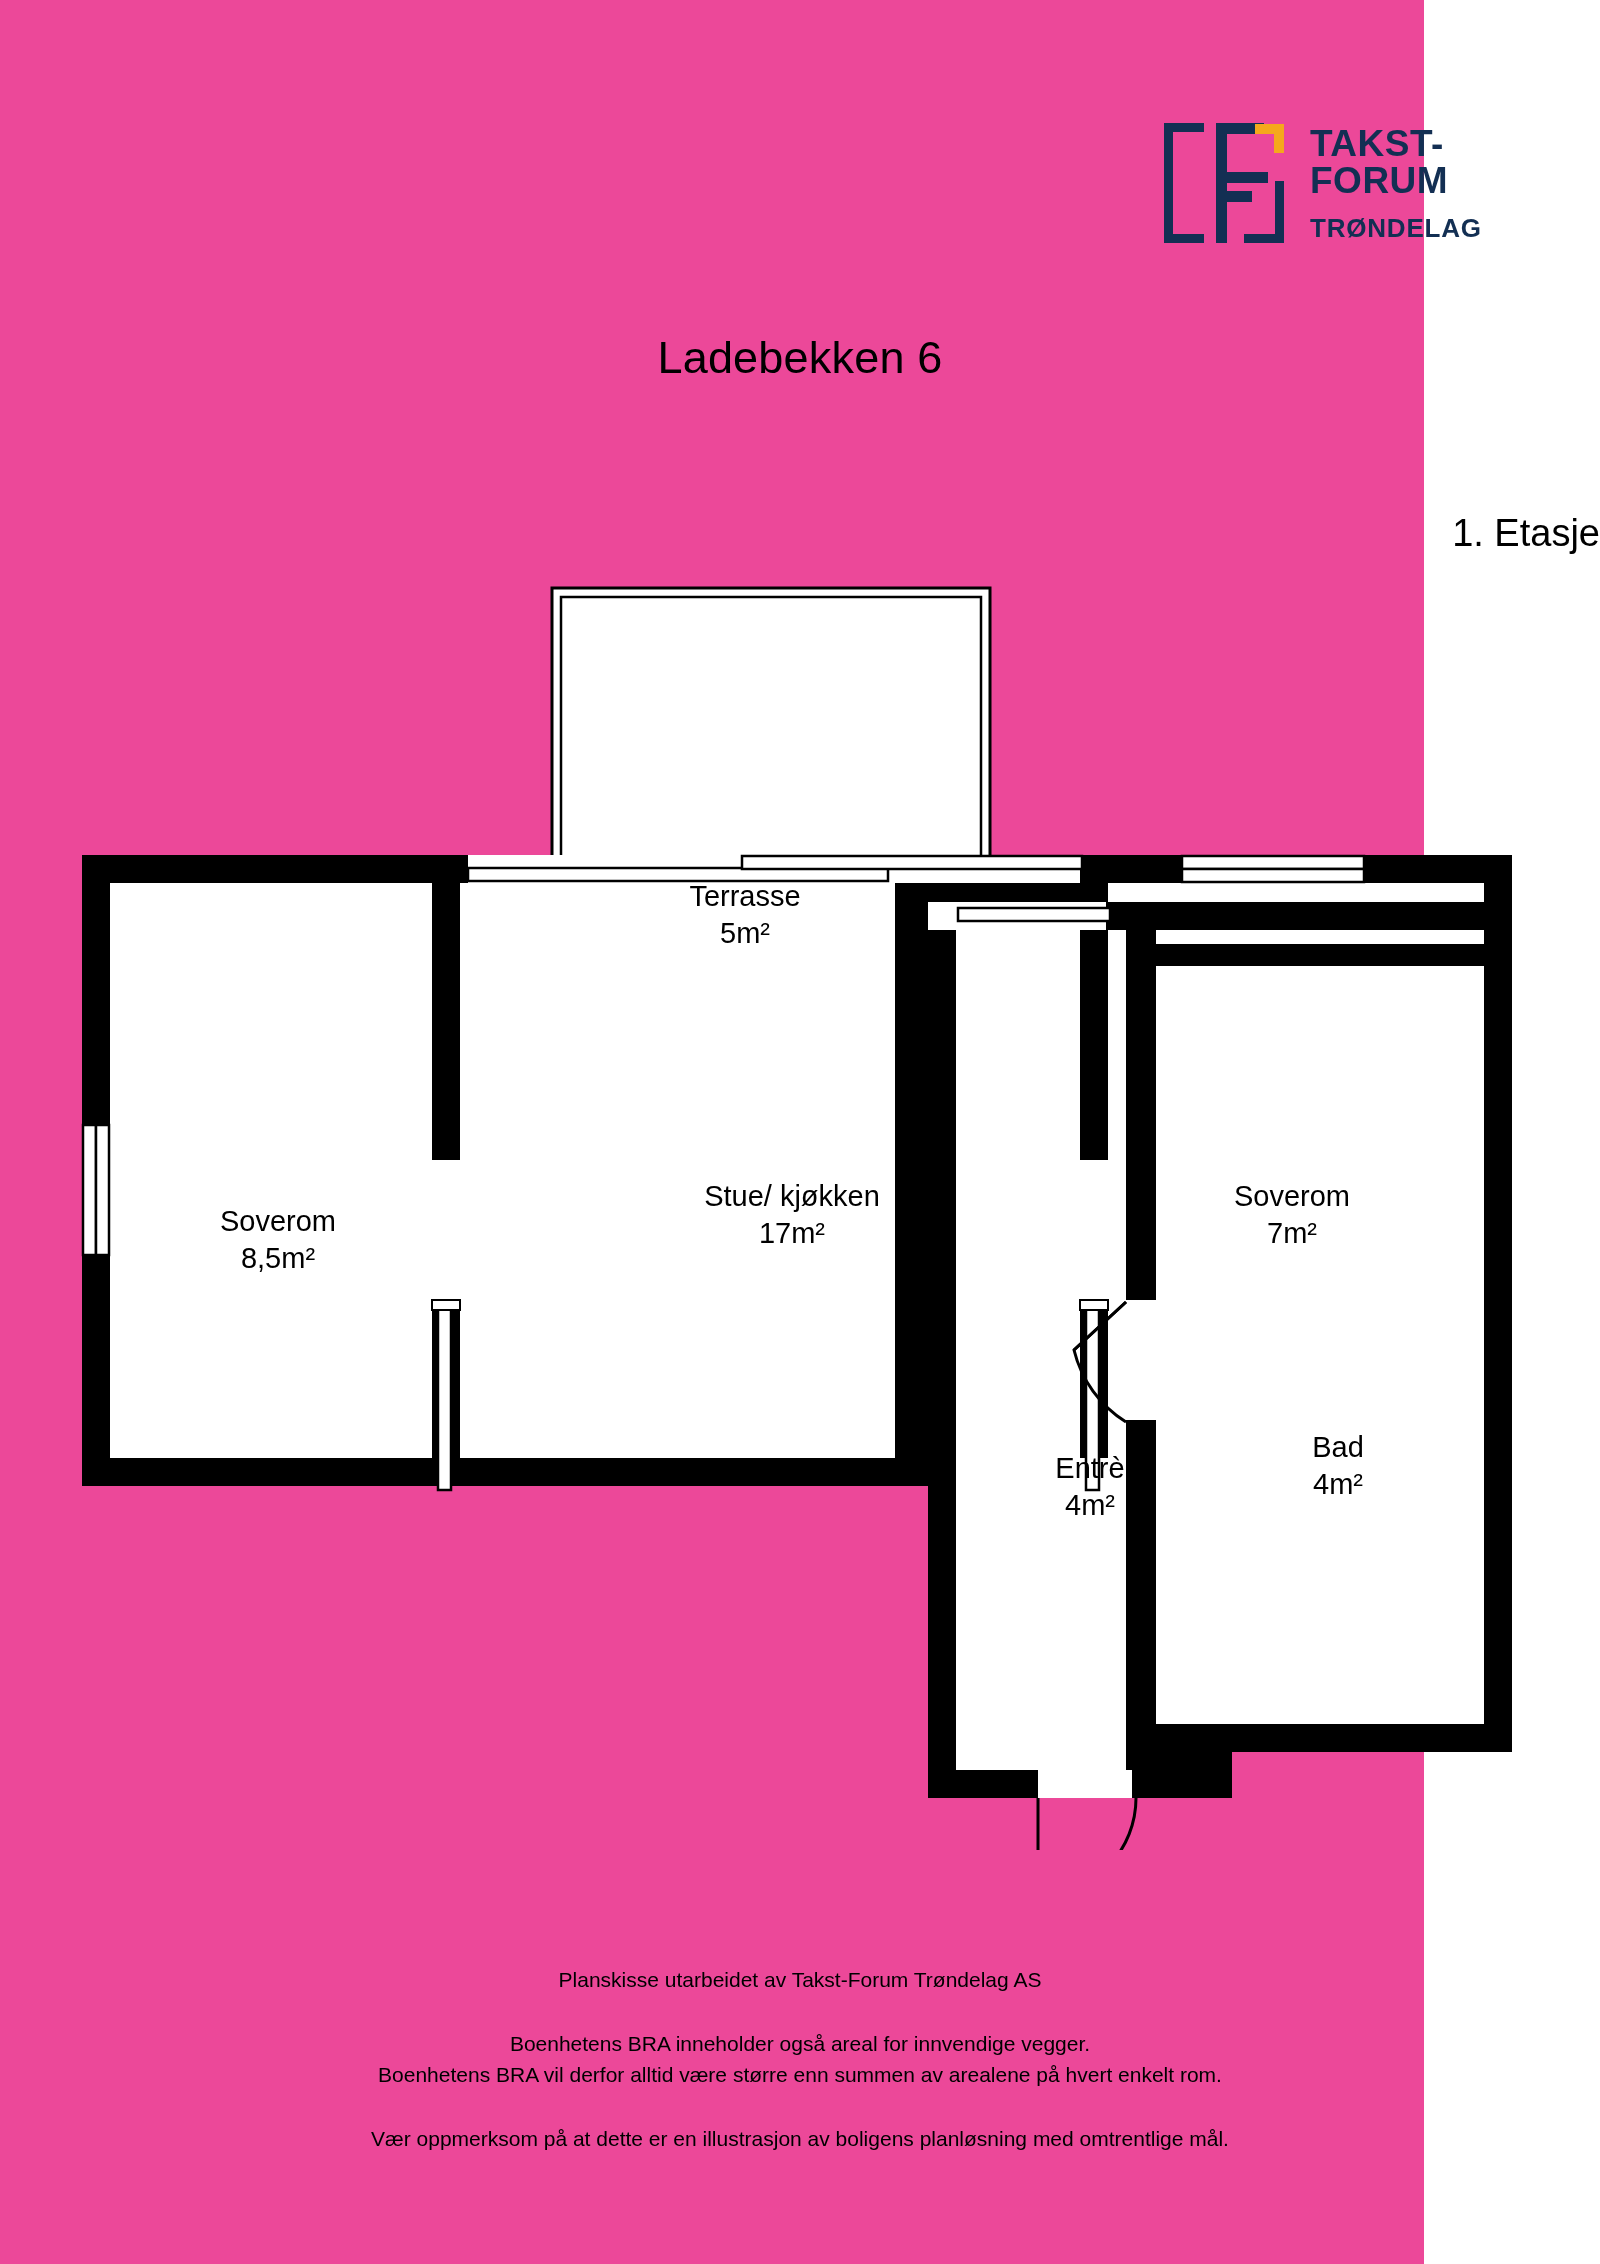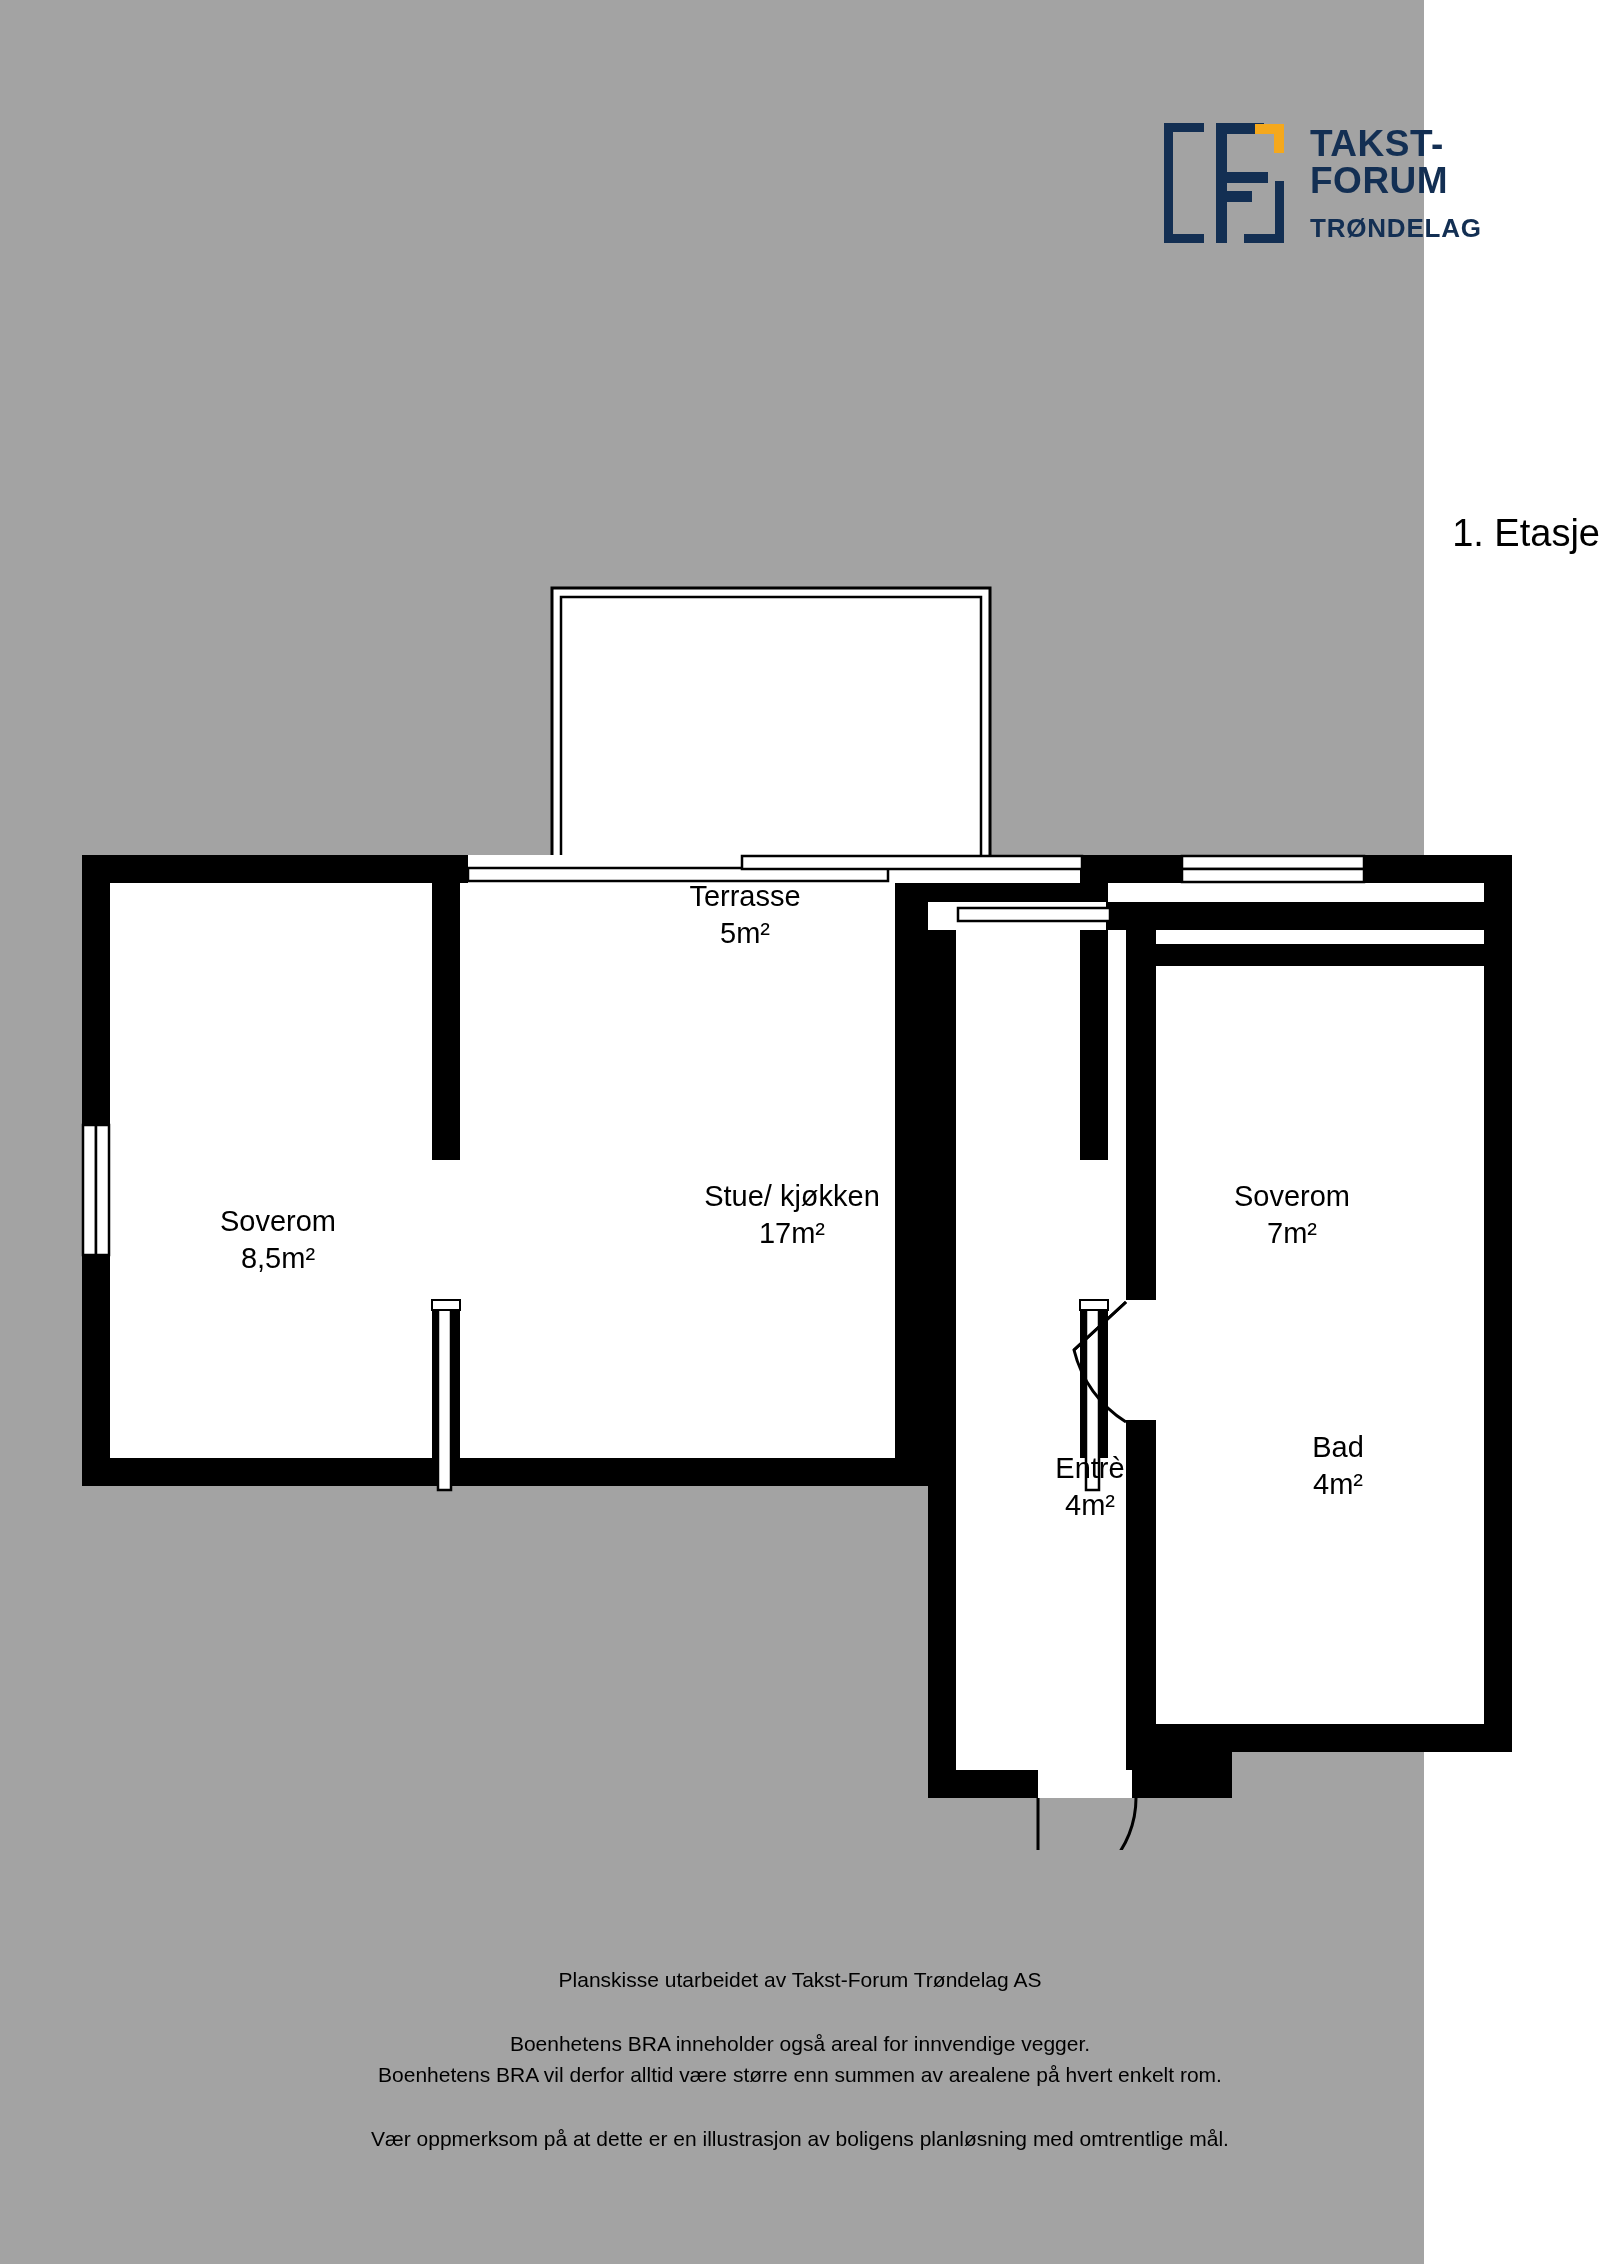--- a/index.html
+++ b/index.html
@@ -14,21 +14,21 @@
     color: #000000;
     position: relative;
     overflow: hidden;
   }
 
   .page {
     position: absolute;
     inset: 0;
     width: 1424px;
     height: 2264px;
-    background: #a3a3a3;
+    background: #ec4899;
   }
 
   
   .logo-wrap {
     position: absolute;
     left: 1160px;
     top: 118px;
     width: 320px;
     height: 130px;
     display: flex;
@@ -139,20 +139,21 @@
         <path d="M95 5 H124 V34 H114 V15 H95 Z" fill="#f5a81c"></path>
       </svg>
     </div>
     <div class="logo-text">
       <div class="logo-line1">TAKST-</div>
       <div class="logo-line2">FORUM</div>
       <div class="logo-line3">TRØNDELAG</div>
     </div>
   </div>
 
+  <div class="doc-title">Ladebekken 6</div>
   <div class="floor-title">1. Etasje</div>
 
   <div class="plan">
     <svg width="1600" height="1290" viewBox="0 0 1600 1290">
 
       <g>
         <rect x="552" y="28" width="438" height="282" fill="#ffffff" stroke="#000000" stroke-width="3"></rect>
         <rect x="561" y="37" width="420" height="273" fill="#ffffff" stroke="#000000" stroke-width="2.5"></rect>
       </g>
 

